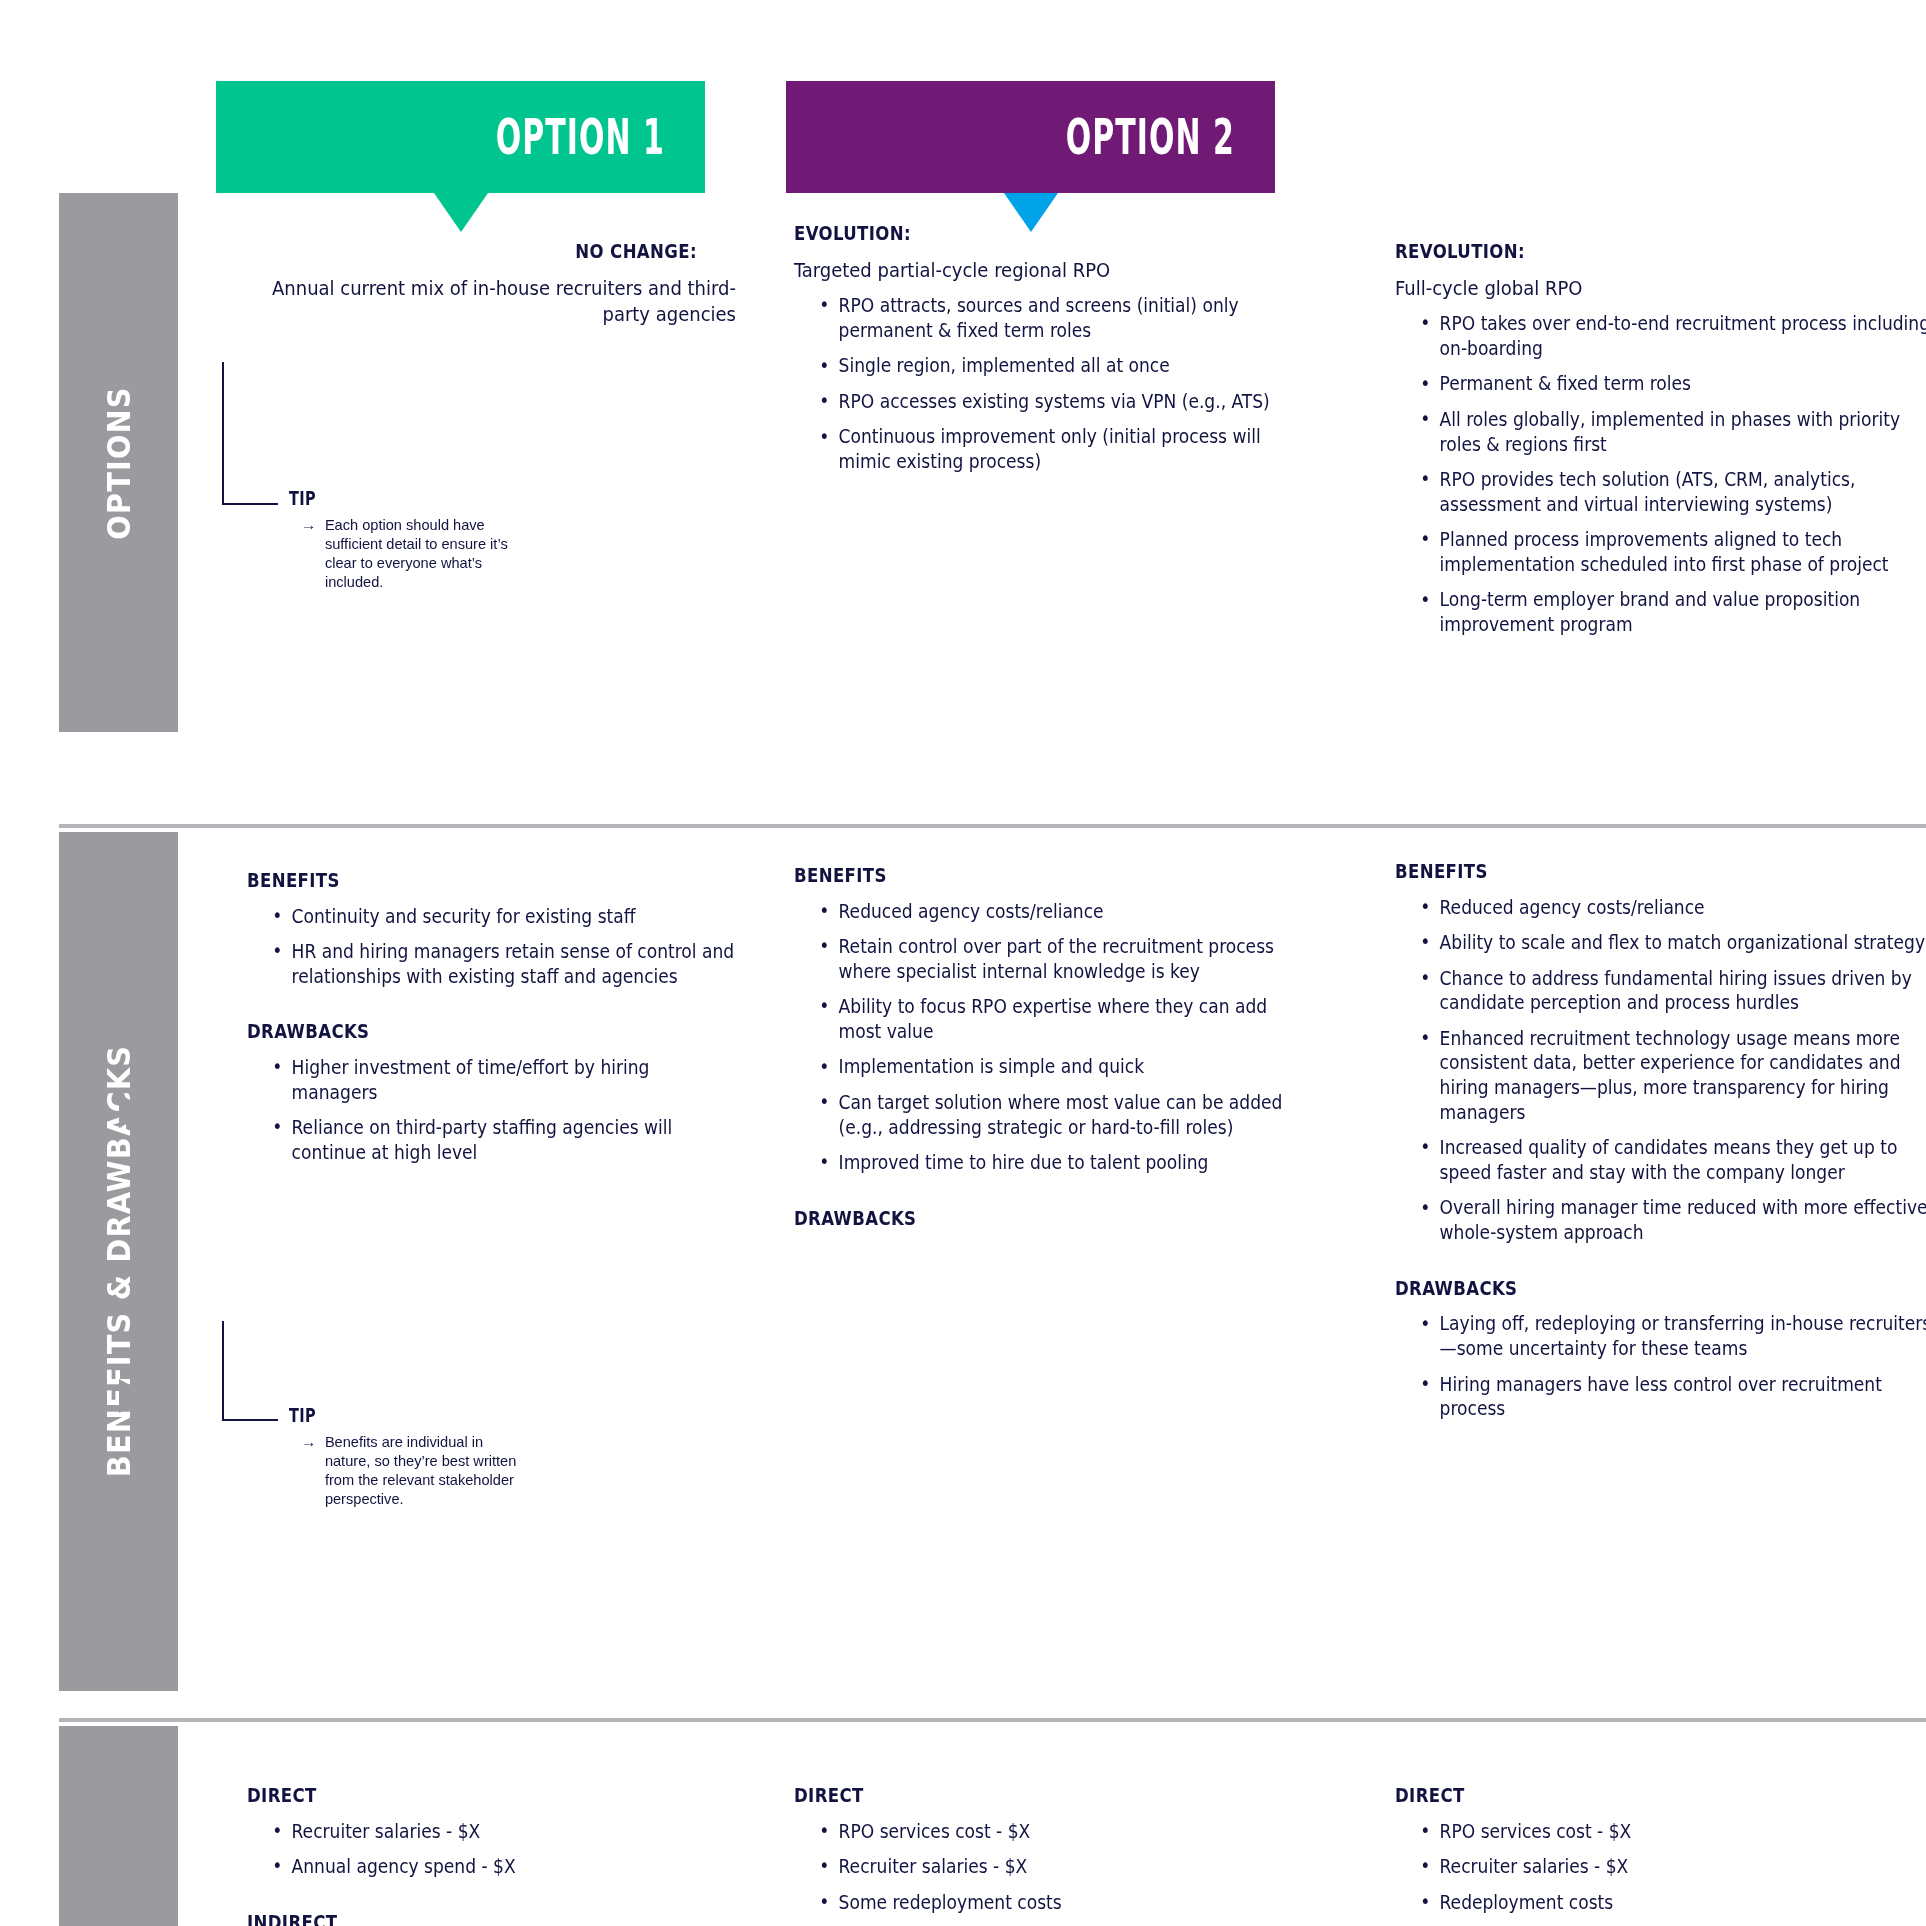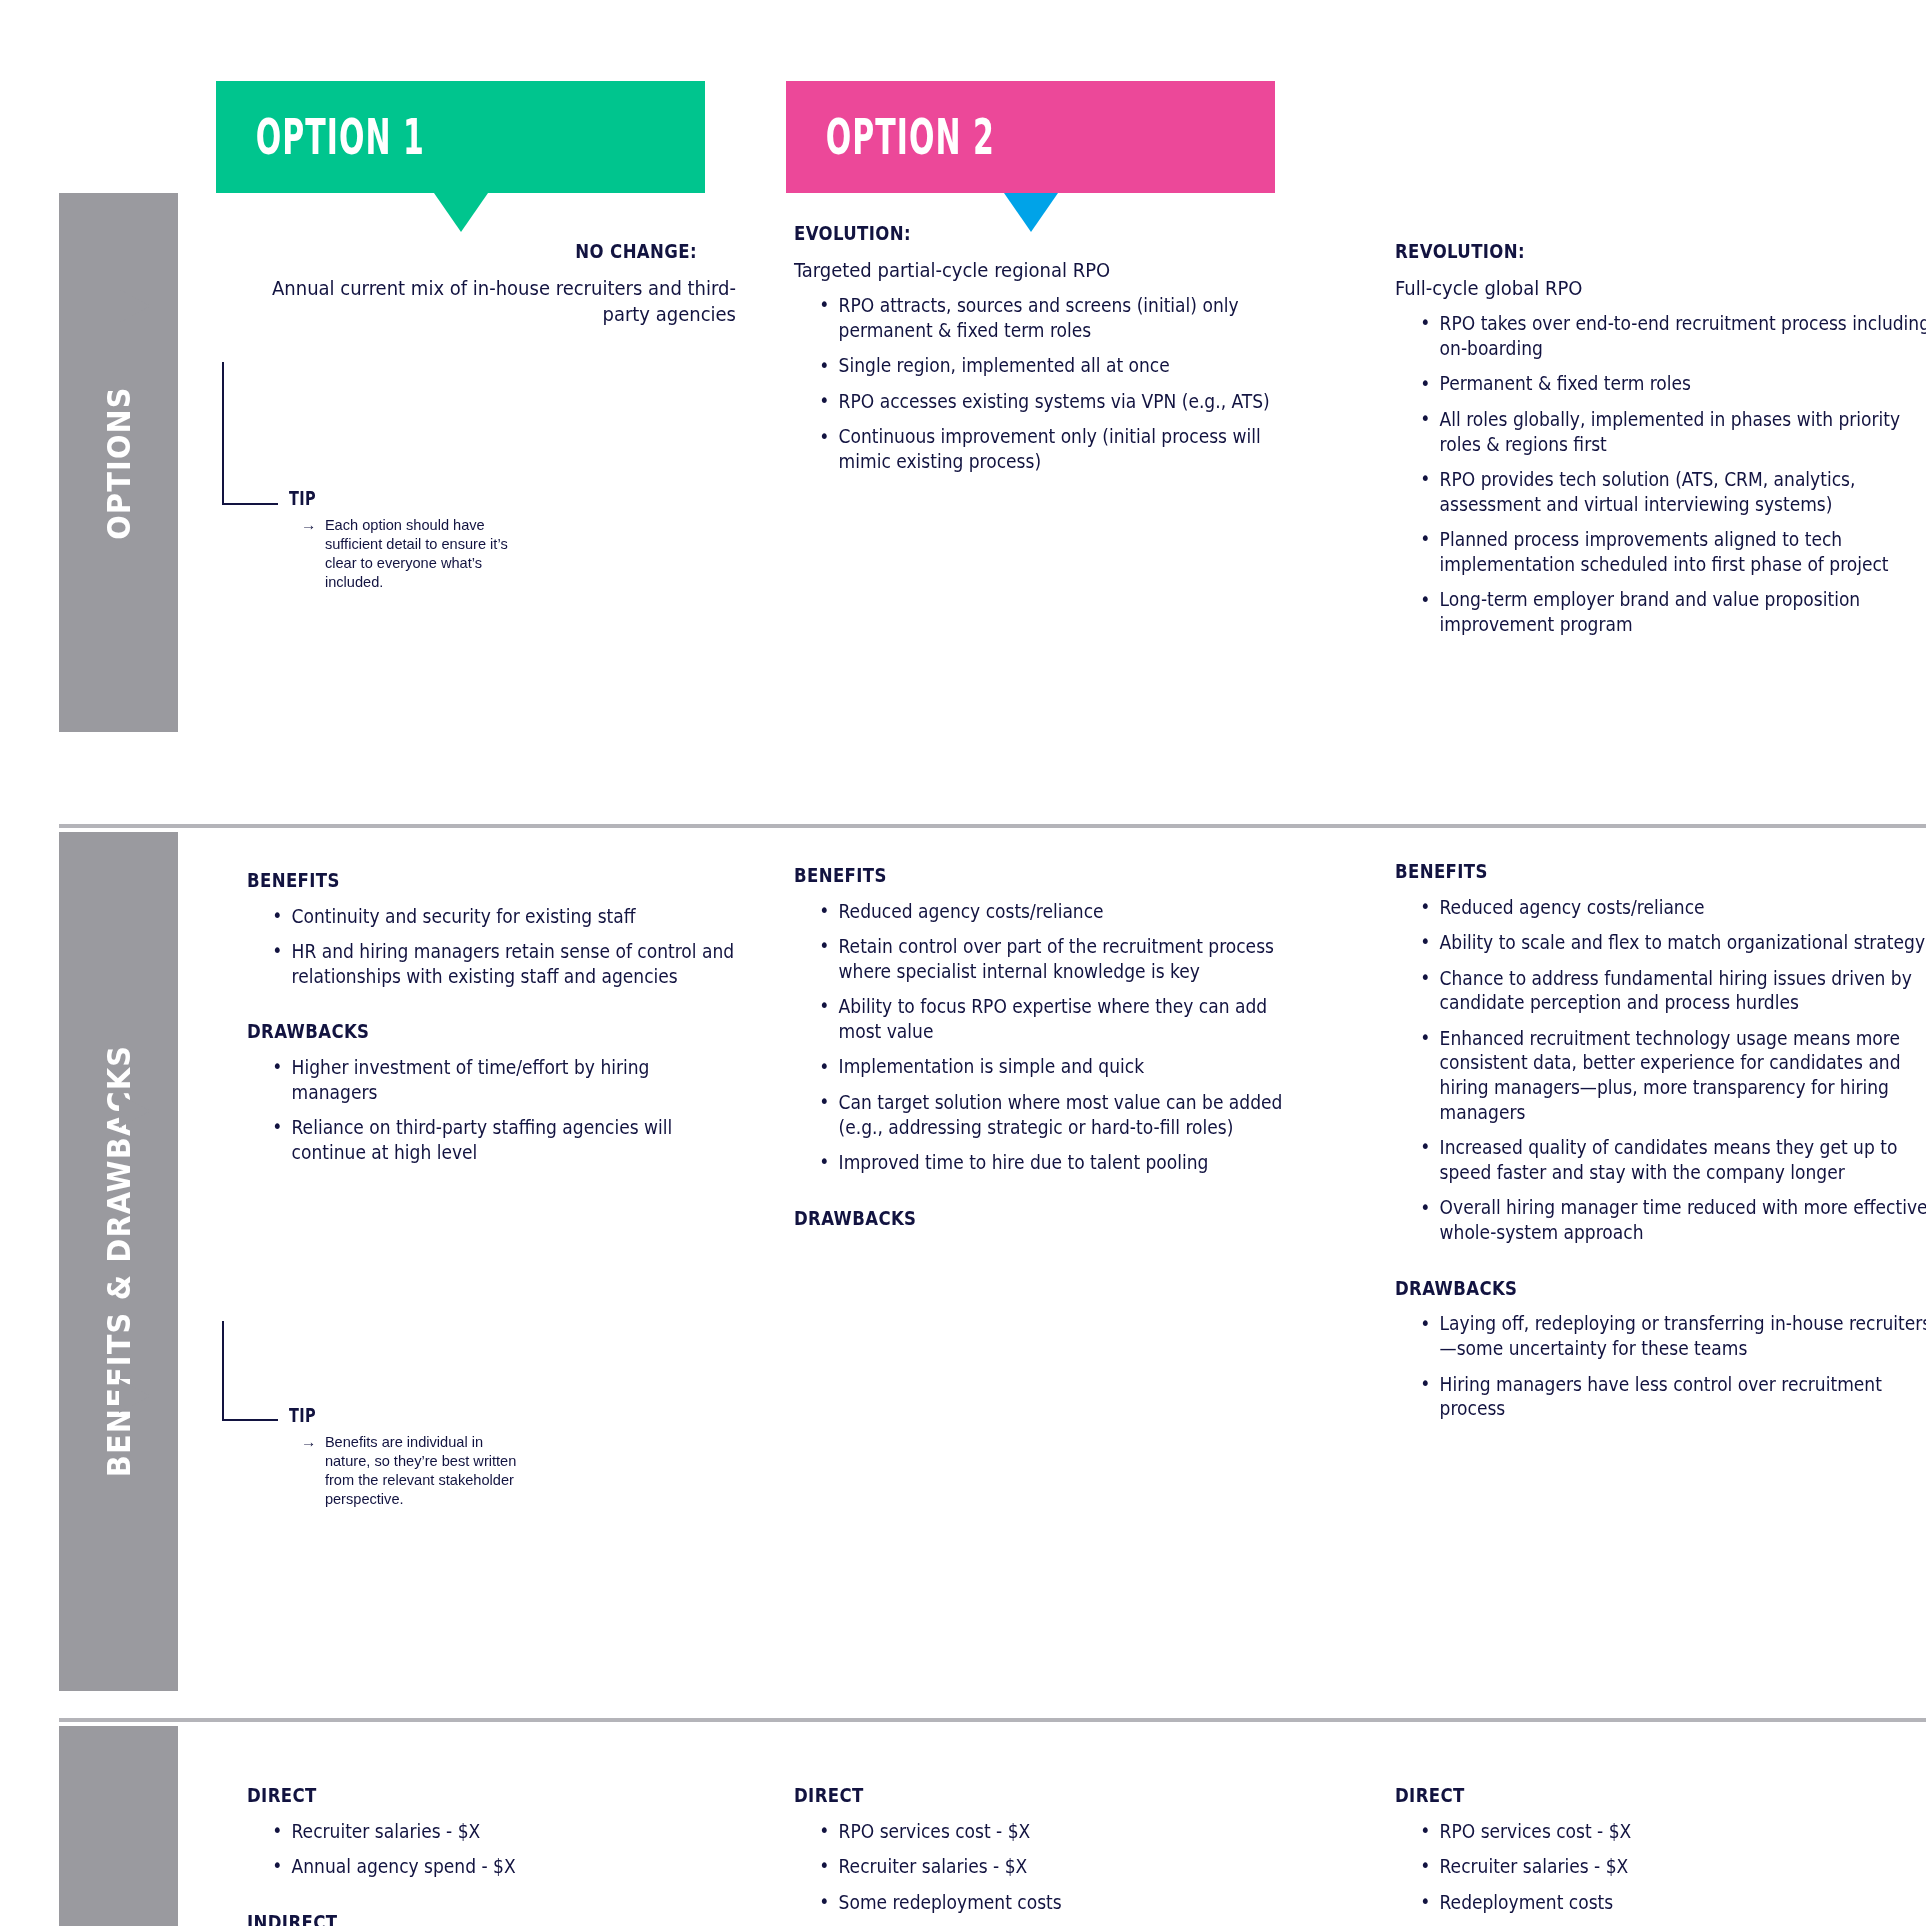--- a/index.html
+++ b/index.html
@@ -27,21 +27,21 @@
     position: absolute;
     top: 81px;
     width: 489px;
     height: 112px;
   }
   .banner .banner-body {
     width: 100%;
     height: 100%;
     display: flex;
     align-items: center;
-    justify-content: flex-start;
+    justify-content: flex-end;
   }
   .banner .banner-label {
     color: #ffffff;
     font-family: "DejaVu Sans Condensed", "Liberation Sans Narrow", "Liberation Sans", sans-serif;
     font-weight: 700;
     font-size: 49px;
     letter-spacing: 1.5px;
     transform: scaleX(0.68);
     transform-origin: center center;
     white-space: nowrap;
@@ -188,21 +188,21 @@
 <div class="header-row">
 
   <div class="banner" id="banner-1">
     <div class="banner-body" style="background: rgb(0, 197, 142);">
       <span class="banner-label">OPTION 1</span>
     </div>
     <div class="banner-tail" style="color: rgb(0, 197, 142);"></div>
   </div>
 
   <div class="banner" id="banner-2">
-    <div class="banner-body" style="background: #ec4899;">
+    <div class="banner-body" style="background: #701a75;">
       <span class="banner-label">OPTION 2</span>
     </div>
     <div class="banner-tail" style="color: rgb(0, 163, 232);"></div>
   </div>
 
 
 </div>
 
 <div class="section" id="section-options" style="top:193px; height:632px;">
 

